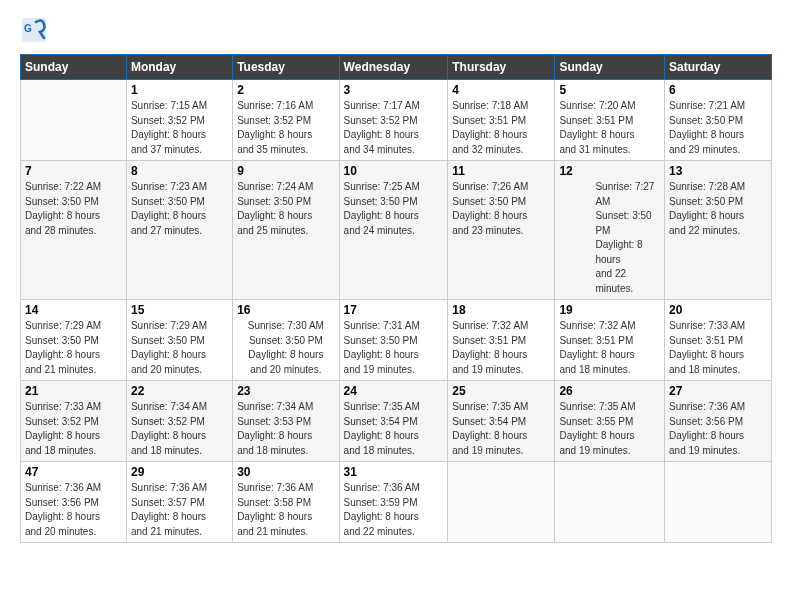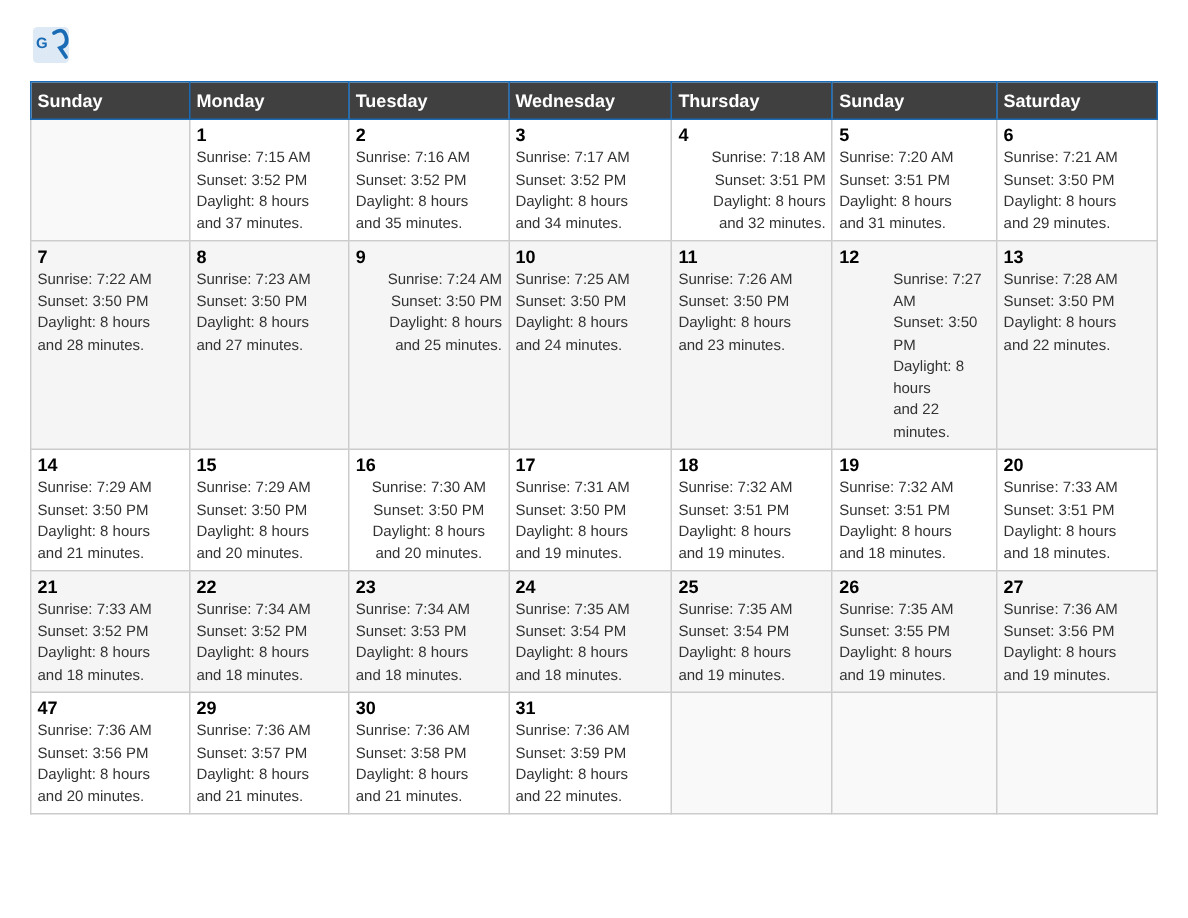--- a/index.html
+++ b/index.html
@@ -145,21 +145,21 @@
           </td>
           <td>
             <span class="day-num">3</span>
             <div class="day-info" style="white-space: pre-line;">Sunrise: 7:17 AM
 Sunset: 3:52 PM
 Daylight: 8 hours
 and 34 minutes.</div>
           </td>
           <td>
             <span class="day-num">4</span>
-            <div class="day-info" style="white-space: pre-line; text-align: right;">Sunrise: 7:18 AM
+            <div class="day-info" style="white-space: pre-line;">Sunrise: 7:18 AM
 Sunset: 3:51 PM
 Daylight: 8 hours
 and 32 minutes.</div>
           </td>
           <td>
             <span class="day-num">5</span>
             <div class="day-info" style="white-space: pre-line;">Sunrise: 7:20 AM
 Sunset: 3:51 PM
 Daylight: 8 hours
 and 31 minutes.</div>
@@ -182,21 +182,21 @@
           </td>
           <td>
             <span class="day-num">8</span>
             <div class="day-info" style="white-space: pre-line;">Sunrise: 7:23 AM
 Sunset: 3:50 PM
 Daylight: 8 hours
 and 27 minutes.</div>
           </td>
           <td>
             <span class="day-num">9</span>
-            <div class="day-info" style="white-space: pre-line; text-align: right;">Sunrise: 7:24 AM
+            <div class="day-info" style="white-space: pre-line;">Sunrise: 7:24 AM
 Sunset: 3:50 PM
 Daylight: 8 hours
 and 25 minutes.</div>
           </td>
           <td>
             <span class="day-num">10</span>
             <div class="day-info" style="white-space: pre-line;">Sunrise: 7:25 AM
 Sunset: 3:50 PM
 Daylight: 8 hours
 and 24 minutes.</div>

